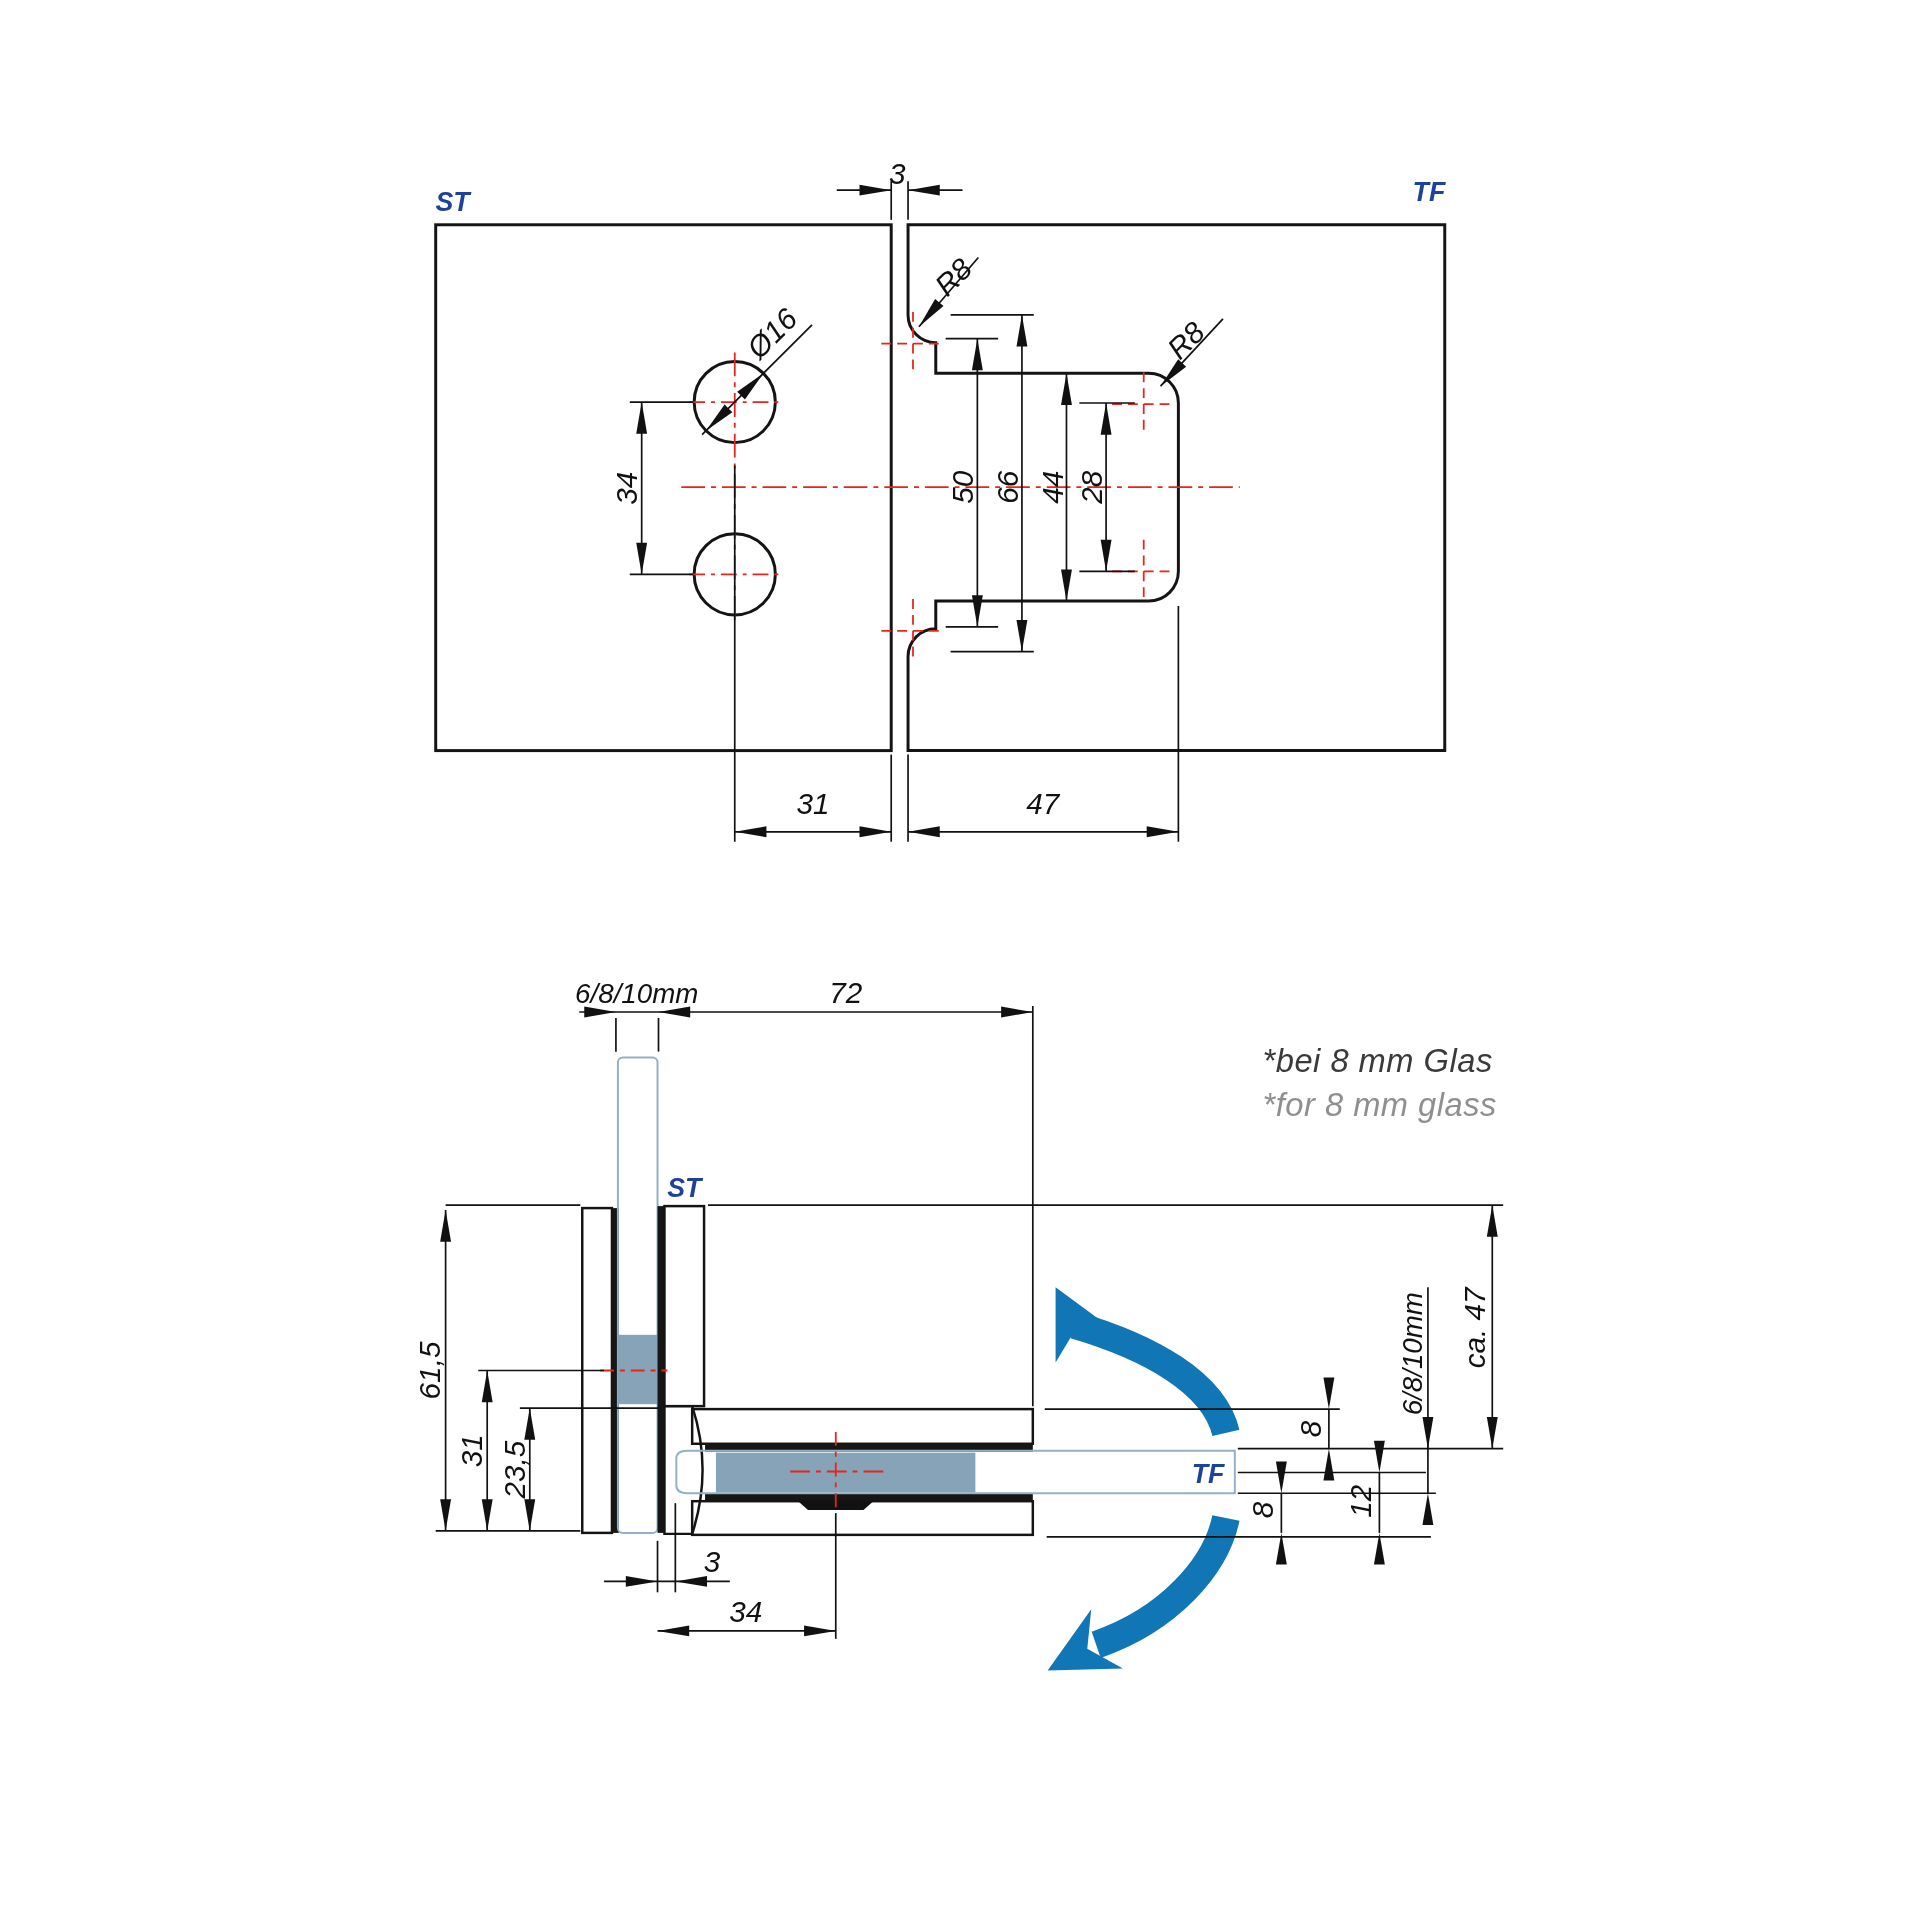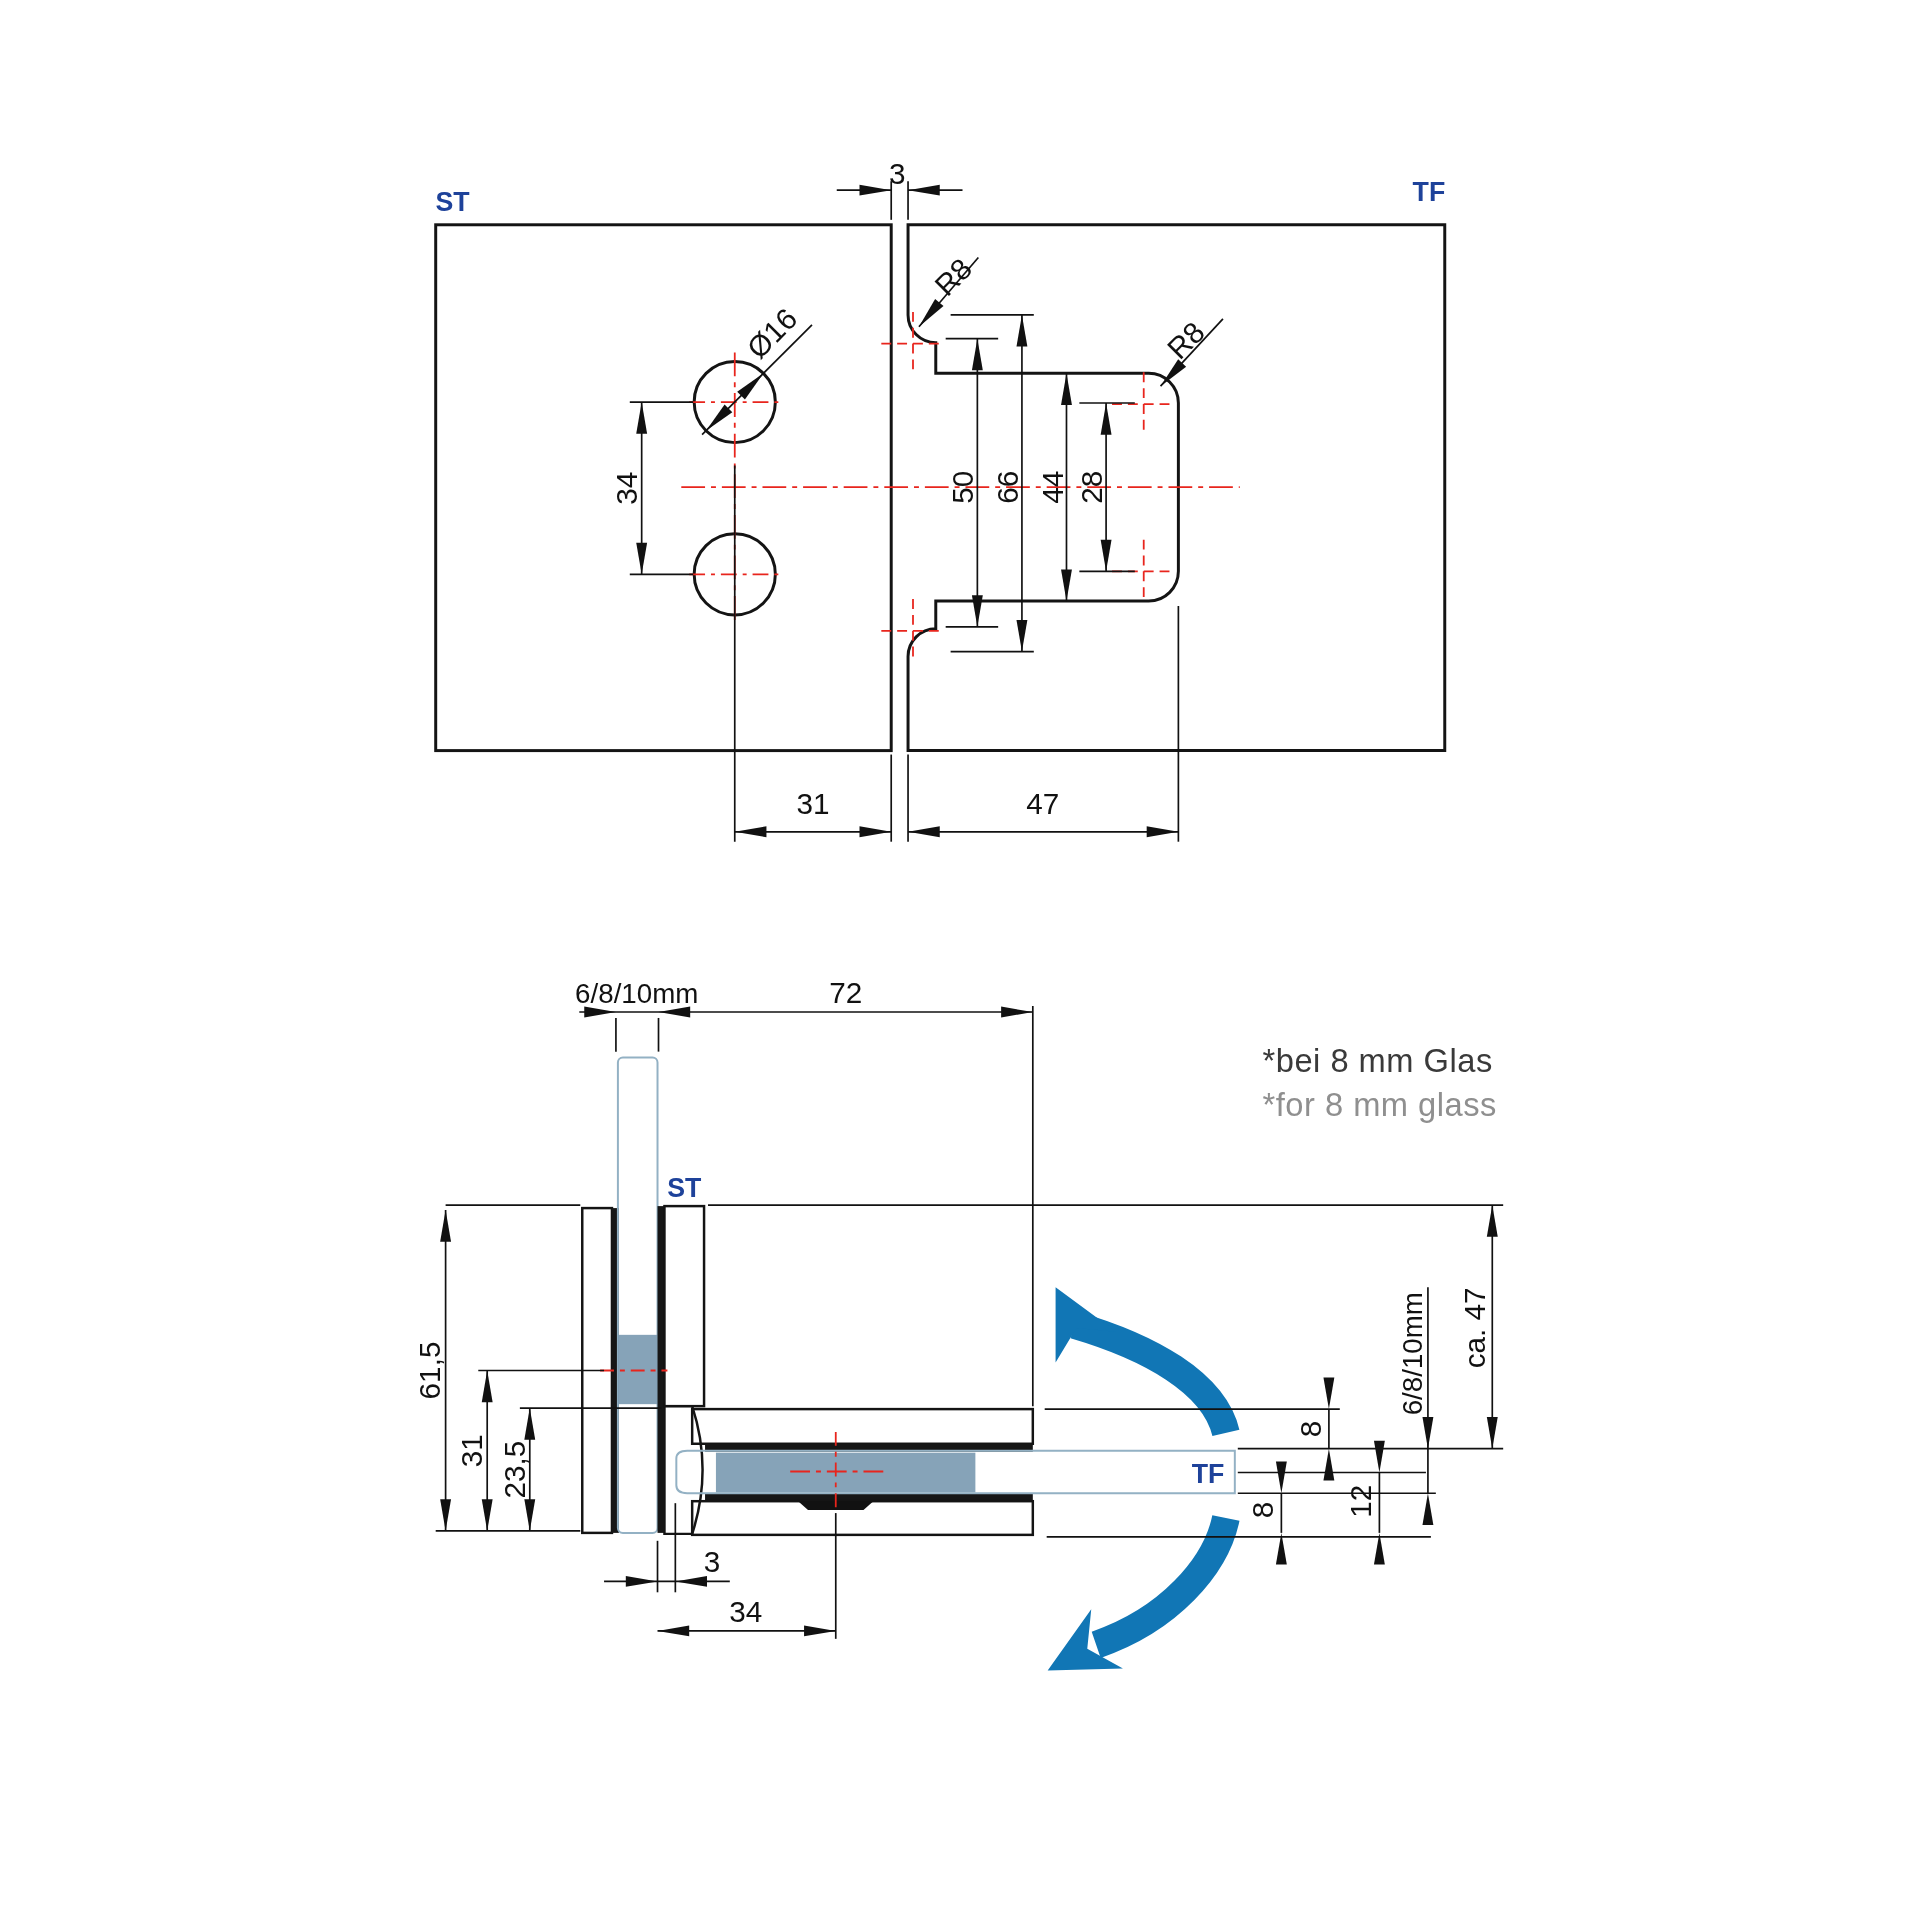--- a/index.html
+++ b/index.html
@@ -1,16 +1,16 @@
 <!DOCTYPE html>
 <html><head>
 <meta charset="utf-8">
 <style>
   html,body { margin:0; padding:0; background:#ffffff; }
-  .page { width:1902px; height:1927px; background:#ffffff; position:relative; }
+  .page { width:1902px; height:1927px; background:#ffffff; position:relative;font-style:italic; }
   svg { display:block; }
   text { font-family:"Liberation Sans", sans-serif; }
   .dt  { font-size:30px; fill:#111; }
   .dt2 { font-size:28px; fill:#111; }
   .lbl { font-size:27px; font-weight:bold; }
   .note1 { font-size:33px; fill:#3a3a3a; letter-spacing:0.5px; }
   .note2 { font-size:33px; fill:#8f8f8f; letter-spacing:0.5px; }
   .dl  { stroke:#111; stroke-width:1.7; fill:none; }
   .ah  { fill:#111; stroke:none; }
   .ol  { stroke:#141414; stroke-width:3;   fill:none; }

